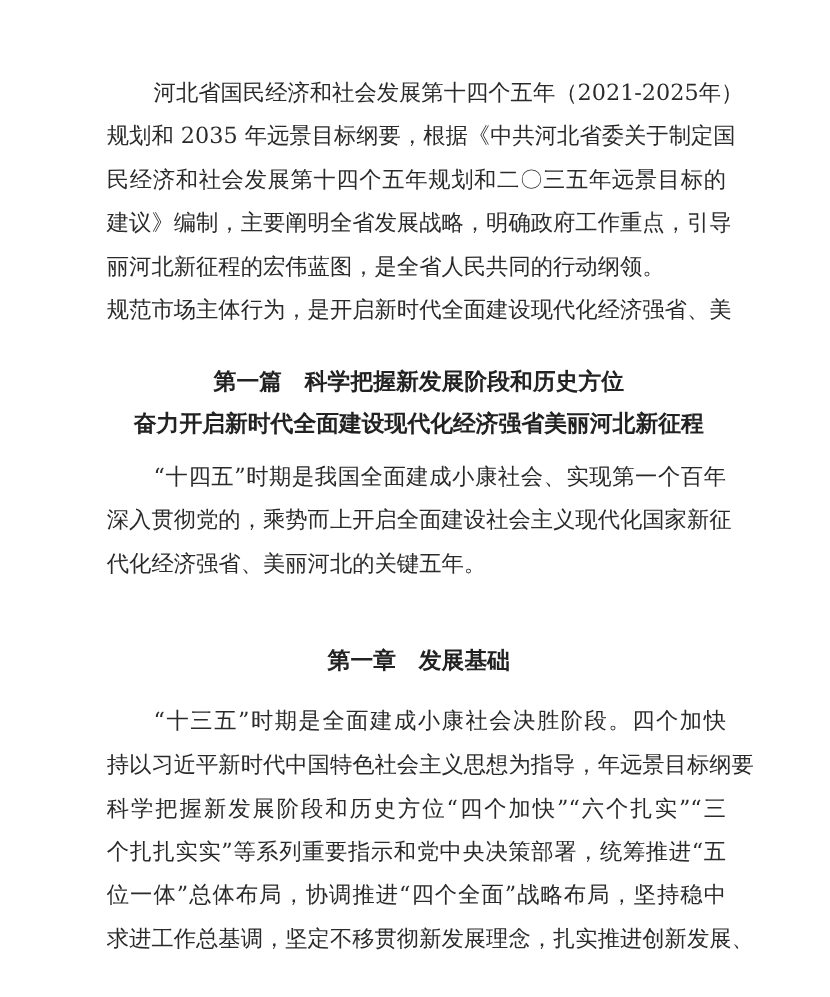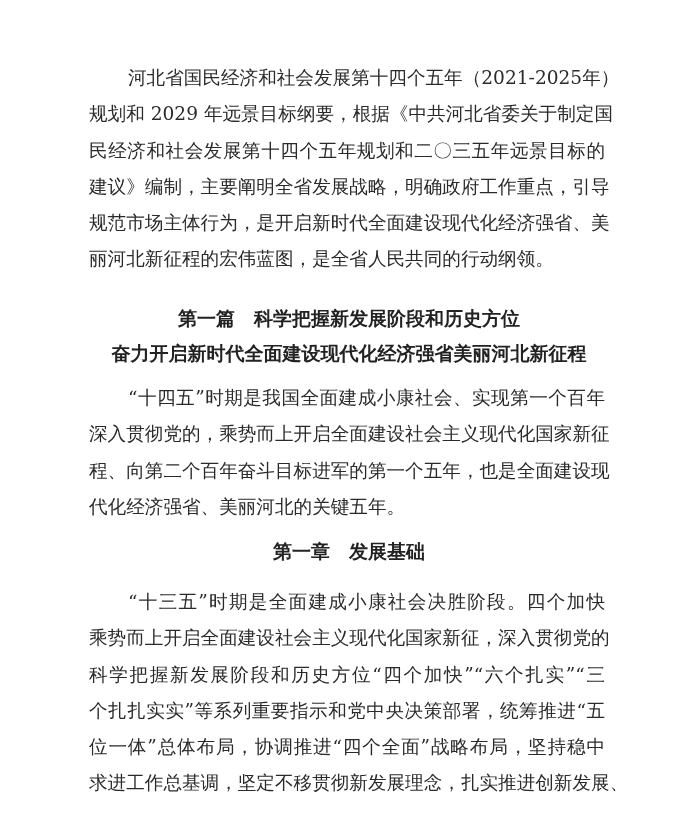--- a/index.html
+++ b/index.html
@@ -61,41 +61,40 @@
     #p2 { top: 380px; }
     #p3 { top: 584px; }
   </style>
 </head>
 <body>
 
 <div class="page">
 
   <div class="text-block" id="p1">
     <span class="line indent">河北省国民经济和社会发展第十四个五年（2021-2025年）</span>
-    <span class="line">规划和 2029 年远景目标纲要，根据《中共河北省委关于制定国</span>
+    <span class="line">规划和 2035 年远景目标纲要，根据《中共河北省委关于制定国</span>
     <span class="line">民经济和社会发展第十四个五年规划和二〇三五年远景目标的</span>
     <span class="line">建议》编制，主要阐明全省发展战略，明确政府工作重点，引导</span>
+    <span class="line last">丽河北新征程的宏伟蓝图，是全省人民共同的行动纲领。</span>
     <span class="line">规范市场主体行为，是开启新时代全面建设现代化经济强省、美</span>
-    <span class="line last">丽河北新征程的宏伟蓝图，是全省人民共同的行动纲领。</span>
   </div>
 
   <div class="heading h1">第一篇　科学把握新发展阶段和历史方位</div>
   <div class="heading h2">奋力开启新时代全面建设现代化经济强省美丽河北新征程</div>
 
   <div class="text-block" id="p2">
     <span class="line indent">“十四五”时期是我国全面建成小康社会、实现第一个百年</span>
     <span class="line">深入贯彻党的，乘势而上开启全面建设社会主义现代化国家新征</span>
-    <span class="line">程、向第二个百年奋斗目标进军的第一个五年，也是全面建设现</span>
     <span class="line last">代化经济强省、美丽河北的关键五年。</span>
   </div>
 
   <div class="heading h3">第一章　发展基础</div>
 
   <div class="text-block" id="p3">
     <span class="line indent">“十三五”时期是全面建成小康社会决胜阶段。四个加快</span>
-    <span class="line">乘势而上开启全面建设社会主义现代化国家新征，深入贯彻党的</span>
+    <span class="line">持以习近平新时代中国特色社会主义思想为指导，年远景目标纲要</span>
     <span class="line">科学把握新发展阶段和历史方位“四个加快”“六个扎实”“三</span>
     <span class="line">个扎扎实实”等系列重要指示和党中央决策部署，统筹推进“五</span>
     <span class="line">位一体”总体布局，协调推进“四个全面”战略布局，坚持稳中</span>
     <span class="line">求进工作总基调，坚定不移贯彻新发展理念，扎实推进创新发展、</span>
   </div>
 
 </div>
 
 </body></html>

